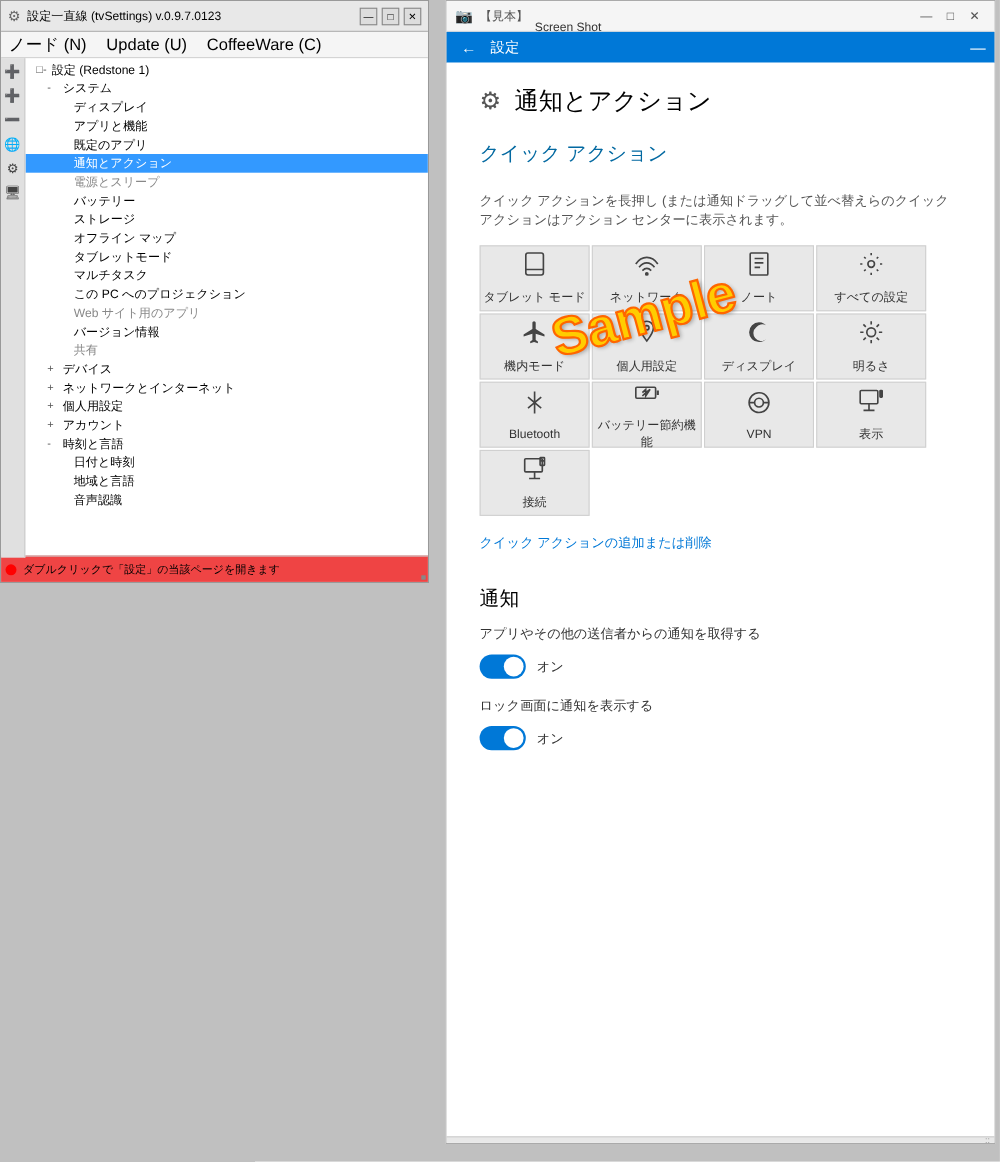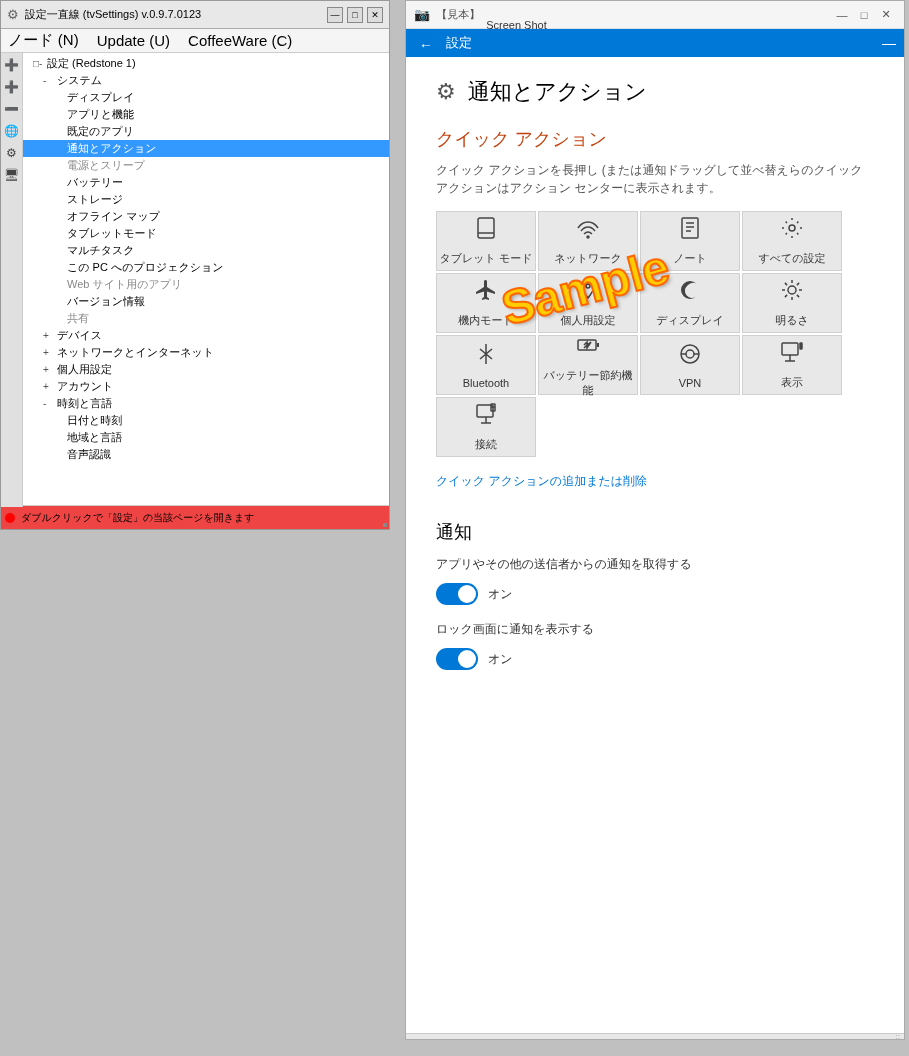--- a/index.html
+++ b/index.html
@@ -225,22 +225,22 @@
     }
     .page-header-title {
       font-size: 22px;
       font-weight: 300;
       color: #000;
     }
 
     .section-title {
       font-size: 18px;
       font-weight: 300;
-      color: #c2410c;
-      margin-bottom: 10px;
+      color: #0369a1;
+      margin-bottom: 22px;
     }
 
     .section-desc {
       font-size: 12px;
       color: #555;
       margin-bottom: 14px;
       line-height: 1.5;
     }
 
     

